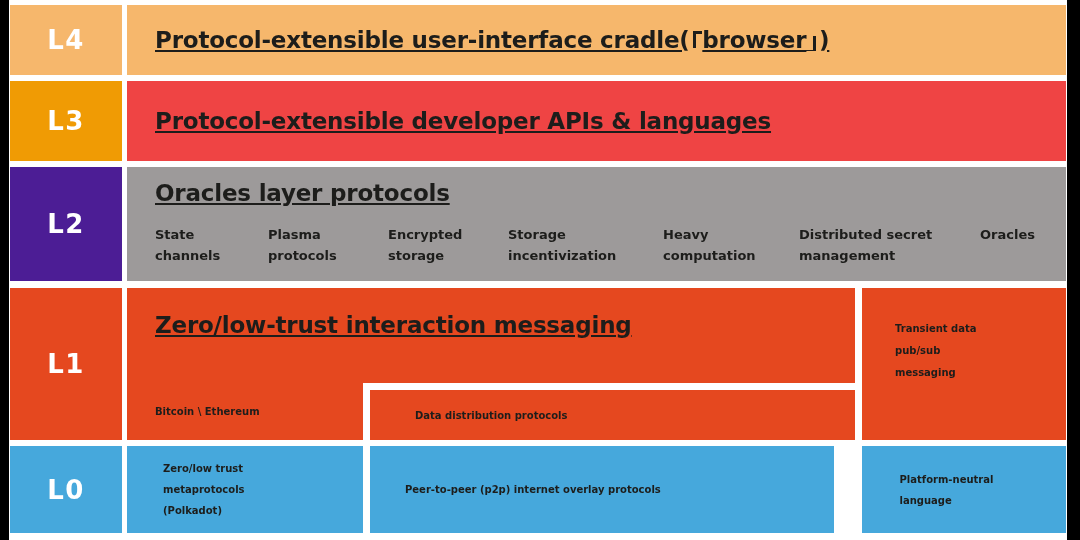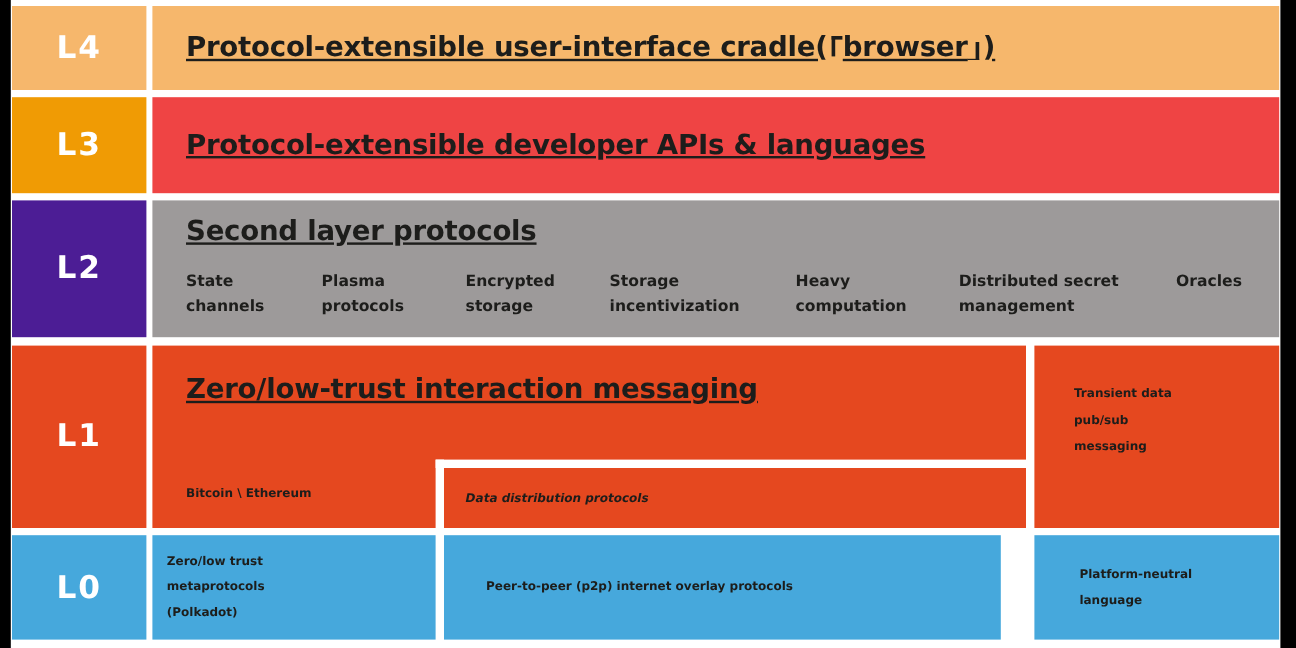--- a/index.html
+++ b/index.html
@@ -41,29 +41,29 @@
   .l2-item.i6{left:672px;width:152px;}
   .l2-item.i7{left:853px;width:85px;}
 
   
   .l1-main{position:absolute;left:0;top:0;bottom:0;width:728px;}
   .l1-heading{position:absolute;left:28px;top:24px;}
   .l1-bottomleft{position:absolute;left:28px;top:95px;height:57px;display:flex;align-items:center;white-space:nowrap;}
   .l1-inset{
     position:absolute;left:236px;top:95px;right:0;bottom:0;box-sizing:border-box;
     border-left:7px solid #fff;border-top:7px solid #fff;
-    display:flex;align-items:center;padding-left:18px;font-style:italic;
+    display:flex;align-items:center;padding-left:45px;
   }
   .l1-side{position:absolute;left:735px;right:0;top:0;bottom:0;}
   .l1-side-text{position:absolute;left:33px;top:30px;width:92px;line-height:22px;}
 
   
   .l0-cell{position:absolute;top:0;bottom:0;box-sizing:border-box;
     display:flex;flex-direction:column;justify-content:center;line-height:21px;}
-  .l0-b{left:0;width:236px;padding-left:12px;}
+  .l0-b{left:0;width:236px;padding-left:36px;}
   .l0-b span{width:128px;display:block;}
   .l0-c{left:243px;width:464px;padding-left:35px;}
   .l0-c span{white-space:nowrap;}
   .l0-d{left:735px;width:204px;padding-left:16px;align-items:center;}
   .l0-d span{width:145px;display:block;}
 
   
   .cjk{color:transparent;display:inline-block;position:relative;width:0.55em;height:1em;
        overflow:hidden;vertical-align:-0.14em;}
   .cjk::before{content:"";position:absolute;}
@@ -98,21 +98,21 @@
       </div>
     </div>
   </div>
 
   <div class="row" id="row-l2">
     <div class="label" style="background-color: #4c1d95;">
       <span>L2</span>
     </div>
     <div class="content">
       <div class="fillbox" style="background-color: rgb(157, 154, 154);">
-        <div class="heading l2-heading">Second layer protocols</div>
+        <div class="heading l2-heading">Oracles layer protocols</div>
         <span class="l2-item i1">State channels</span>
         <span class="l2-item i2">Plasma protocols</span>
         <span class="l2-item i3">Encrypted storage</span>
         <span class="l2-item i4">Storage incentivization</span>
         <span class="l2-item i5">Heavy computation</span>
         <span class="l2-item i6">Distributed secret management</span>
         <span class="l2-item i7">Oracles</span>
       </div>
     </div>
   </div>

